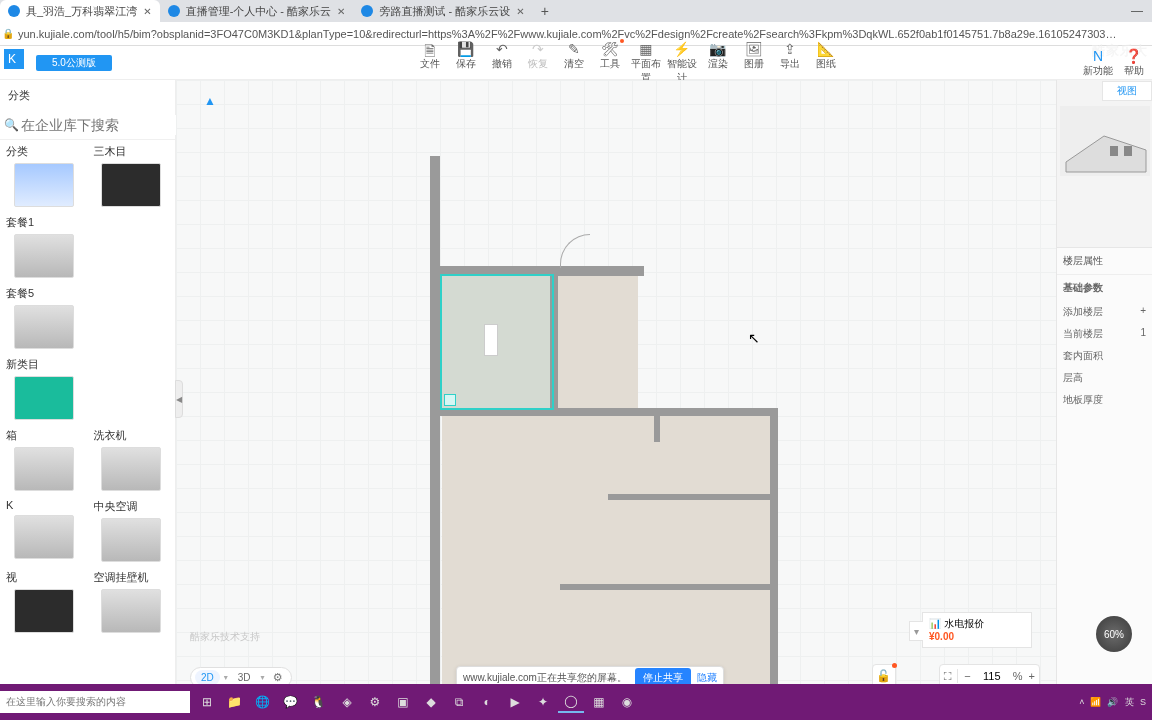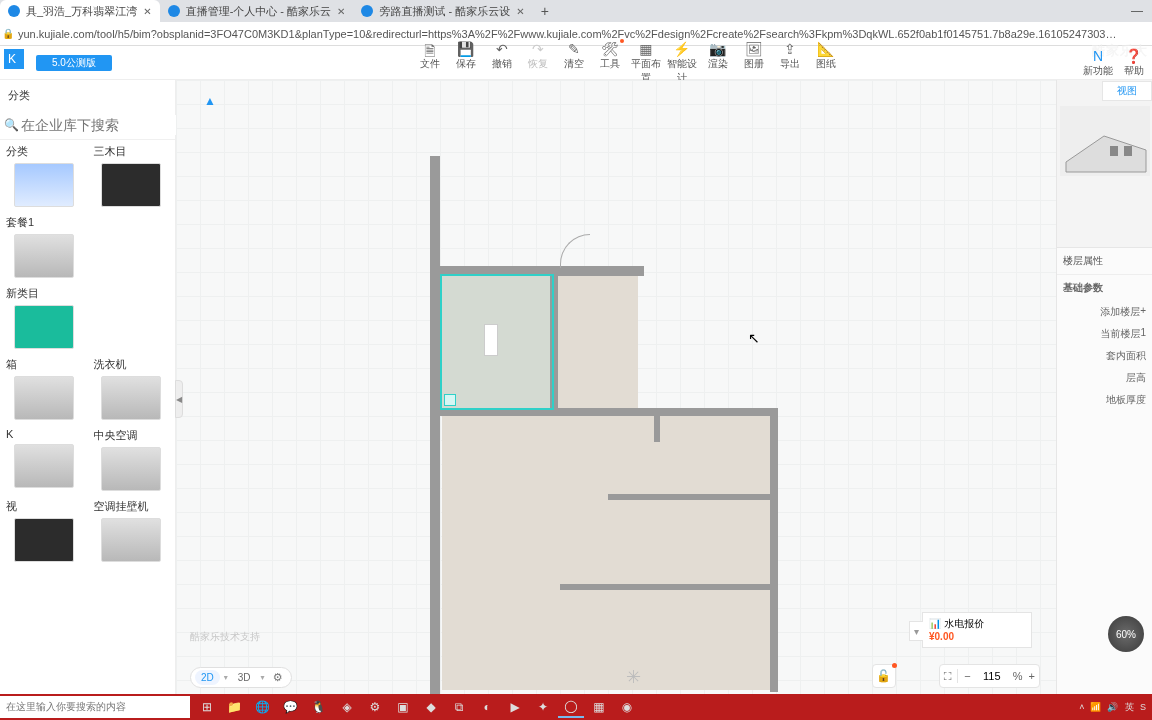--- a/index.html
+++ b/index.html
@@ -74,49 +74,49 @@
 
 .preview-3d { position: absolute; right: 0; top: 0; width: 96px; height: 168px; background: #f4f4f4; border-left: 1px solid #e6e6e6; border-bottom: 1px solid #e6e6e6; }
 .preview-3d .tabs { height: 22px; display: flex; justify-content: flex-end; align-items: center; font-size: 10px; }
 .preview-3d .tab3d { padding: 2px 14px; background: #fff; color: #2196f3; border: 1px solid #e6e6e6; }
 .preview-img { width: 90px; height: 70px; margin: 4px auto; background: #eee; }
 
 
 .props-panel { position: absolute; right: 0; top: 168px; width: 96px; bottom: 0; background: #fbfbfb; border-left: 1px solid #e6e6e6; font-size: 10px; }
 .props-panel .hdr { padding: 6px; color: #555; border-bottom: 1px solid #eee; }
 .props-panel .sec { padding: 6px; color: #666; font-weight: 600; }
-.props-panel .row { padding: 4px 6px; color: #666; display: flex; justify-content: flex-end; }
+.props-panel .row { padding: 4px 6px; color: #666; display: flex; justify-content: space-between; }
 
 
 .view-toggle { position: absolute; left: 14px; bottom: 10px; display: flex; align-items: center; gap: 4px; background: #fff; border: 1px solid #e0e0e0; border-radius: 14px; padding: 2px 4px; }
 .vt-btn { font-size: 10px; padding: 2px 6px; border-radius: 10px; color: #666; text-align: center; }
 .vt-btn.active { background: #eef4ff; color: #2196f3; }
 .vt-gear { font-size: 11px; color: #777; padding: 0 4px; }
 
 
 .share-bar { position: absolute; left: 280px; bottom: 8px; height: 24px; background: #fff; border: 1px solid #ddd; border-radius: 4px; display: flex; align-items: center; padding: 0 6px; font-size: 10px; box-shadow: 0 1px 4px rgba(0,0,0,.1); }
 .share-bar .msg { color: #555; margin-right: 8px; }
 .share-bar .stop { background: #2684ff; color: #fff; padding: 3px 8px; border-radius: 3px; margin-right: 6px; }
 .share-bar .hide { color: #2684ff; }
 
 
 .quote-box { position: absolute; right: 120px; bottom: 50px; width: 110px; height: 36px; background: #fff; border: 1px solid #e4e4e4; font-size: 10px; padding: 4px 6px; }
 .quote-box .price { color: #ff5722; font-weight: 600; }
 .quote-box .chev { position: absolute; left: -14px; top: 8px; width: 14px; height: 20px; background: #fff; border: 1px solid #e4e4e4; border-right: none; display: flex; align-items: center; justify-content: center; color: #999; }
 
-.zoom-knob { position: absolute; right: 8px; bottom: 46px; width: 36px; height: 36px; border-radius: 50%; background: radial-gradient(#6b6b6b, #3a3a3a); color: #fff; font-size: 10px; display: flex; align-items: center; justify-content: center; }
+.zoom-knob { position: absolute; right: 20px; bottom: 46px; width: 36px; height: 36px; border-radius: 50%; background: radial-gradient(#6b6b6b, #3a3a3a); color: #fff; font-size: 10px; display: flex; align-items: center; justify-content: center; }
 
 .br-controls { position: absolute; right: 112px; bottom: 10px; height: 24px; display: flex; align-items: center; background: #fff; border: 1px solid #e4e4e4; border-radius: 4px; padding: 0 4px; gap: 6px; font-size: 11px; color: #666; }
 .br-controls .sep { width: 1px; height: 14px; background: #e4e4e4; }
 .br-controls input { width: 30px; border: none; text-align: center; font-size: 11px; }
 .lock-box { position: absolute; right: 256px; bottom: 10px; width: 24px; height: 24px; background: #fff; border: 1px solid #e4e4e4; border-radius: 4px; display: flex; align-items: center; justify-content: center; font-size: 12px; color: #888; }
 .lock-box .rdot { position: absolute; top: -2px; right: -2px; width: 5px; height: 5px; border-radius: 50%; background: #ff5722; }
 
 
-.taskbar { position: absolute; left: 0; bottom: 0; width: 1152px; height: 26px; background: #b91c1c; display: flex; align-items: center; }
+.taskbar { position: absolute; left: 0; bottom: 0; width: 1152px; height: 36px; background: #701a75; display: flex; align-items: center; }
 .taskbar .search { width: 190px; height: 22px; background: #fff; font-size: 10px; color: #777; padding: 0 6px; display: flex; align-items: center; }
 .taskbar .tray { margin-left: auto; display: flex; align-items: center; gap: 6px; padding-right: 6px; color: #ddd; font-size: 9px; }
 .task-icons { display: flex; gap: 2px; margin-left: 4px; }
 .task-icons .ti { width: 26px; height: 22px; display: flex; align-items: center; justify-content: center; color: #ddd; font-size: 12px; }
 .task-icons .ti.active { border-bottom: 2px solid #76b9ed; }
 
 
 .cursor { position: absolute; left: 572px; top: 250px; font-size: 14px; color: #000; pointer-events: none; }
 </style>
 </head>
@@ -199,20 +199,24 @@
           <div class="cat-thumb dark"></div>
         </div>
       </div>
       <div class="cat-row">
         <div class="cat-cell">
           <span class="cat-label">套餐1</span>
           <div class="cat-thumb device"></div>
         </div>
       </div>
       <div class="cat-row">
+        <div class="cat-cell">
+          <span class="cat-label">套餐5</span>
+          <div class="cat-thumb device"></div>
+        </div>
       </div>
       <div class="cat-row">
         <div class="cat-cell">
           <span class="cat-label">新类目</span>
           <div class="cat-thumb green"></div>
         </div>
       </div>
       <div class="cat-row">
         <div class="cat-cell">
           <span class="cat-label">箱</span>
@@ -342,20 +346,25 @@
     </div>
 
   <div class="view-toggle">
     <span class="vt-btn active">2D</span>
       <span style="font-size:8px;color:#aaa">▾</span>
     <span class="vt-btn">3D</span>
       <span style="font-size:8px;color:#aaa">▾</span>
     <span class="vt-gear">⚙</span>
   </div>
 
+  <div class="share-bar">
+    <span class="msg">www.kujiale.com正在共享您的屏幕。</span>
+    <span class="stop">停止共享</span>
+    <span class="hide">隐藏</span>
+  </div>
 
   <div class="lock-box">🔓<span class="rdot"></span></div>
 
   <div class="br-controls">
     <span>⛶</span>
     <span class="sep"></span>
     <span>−</span>
     <input value="115" style="">
     <span>%</span>
     <span>+</span>

